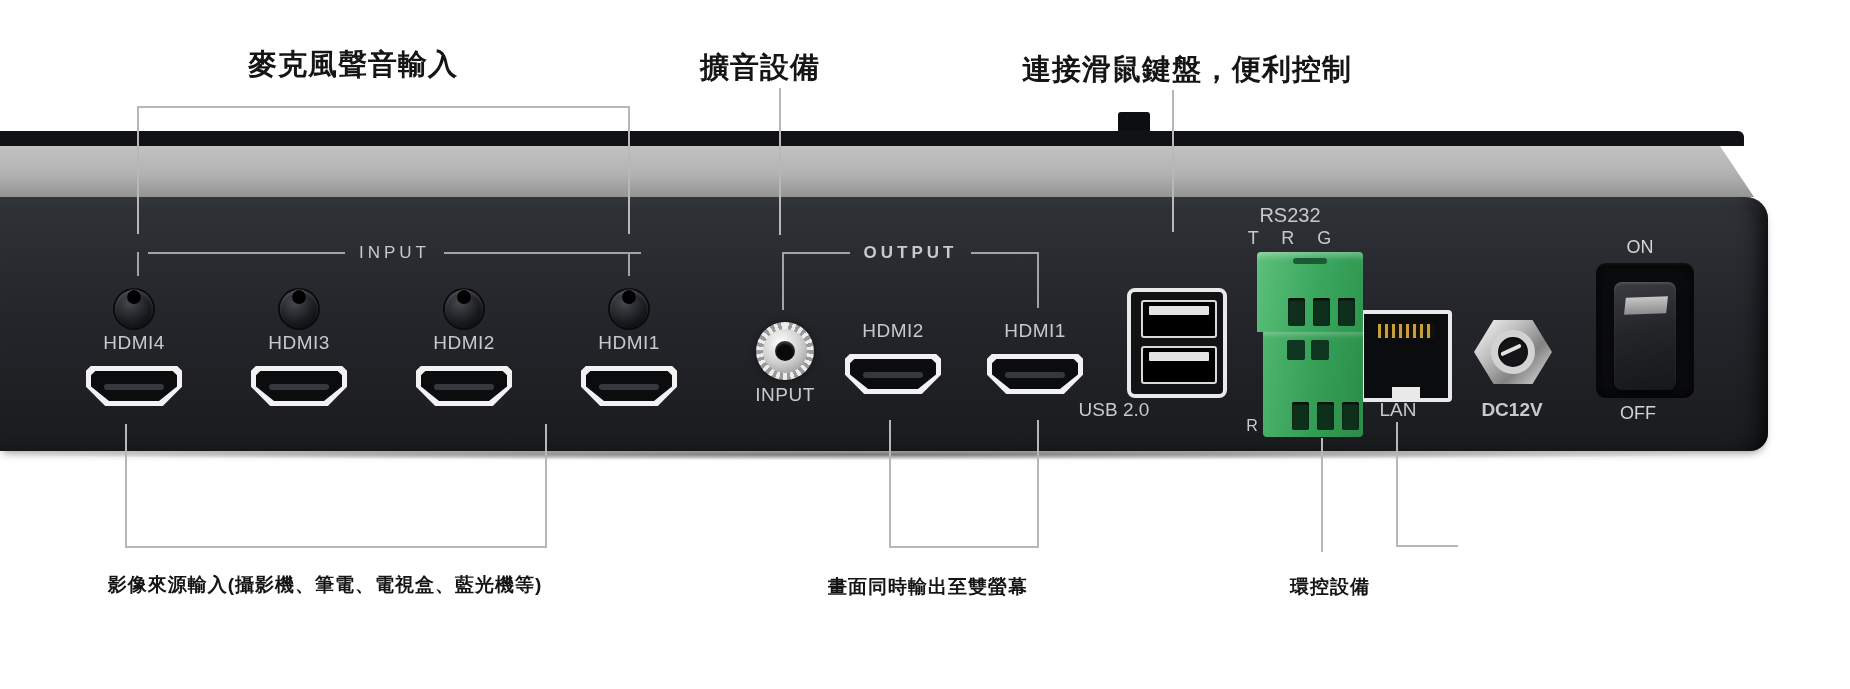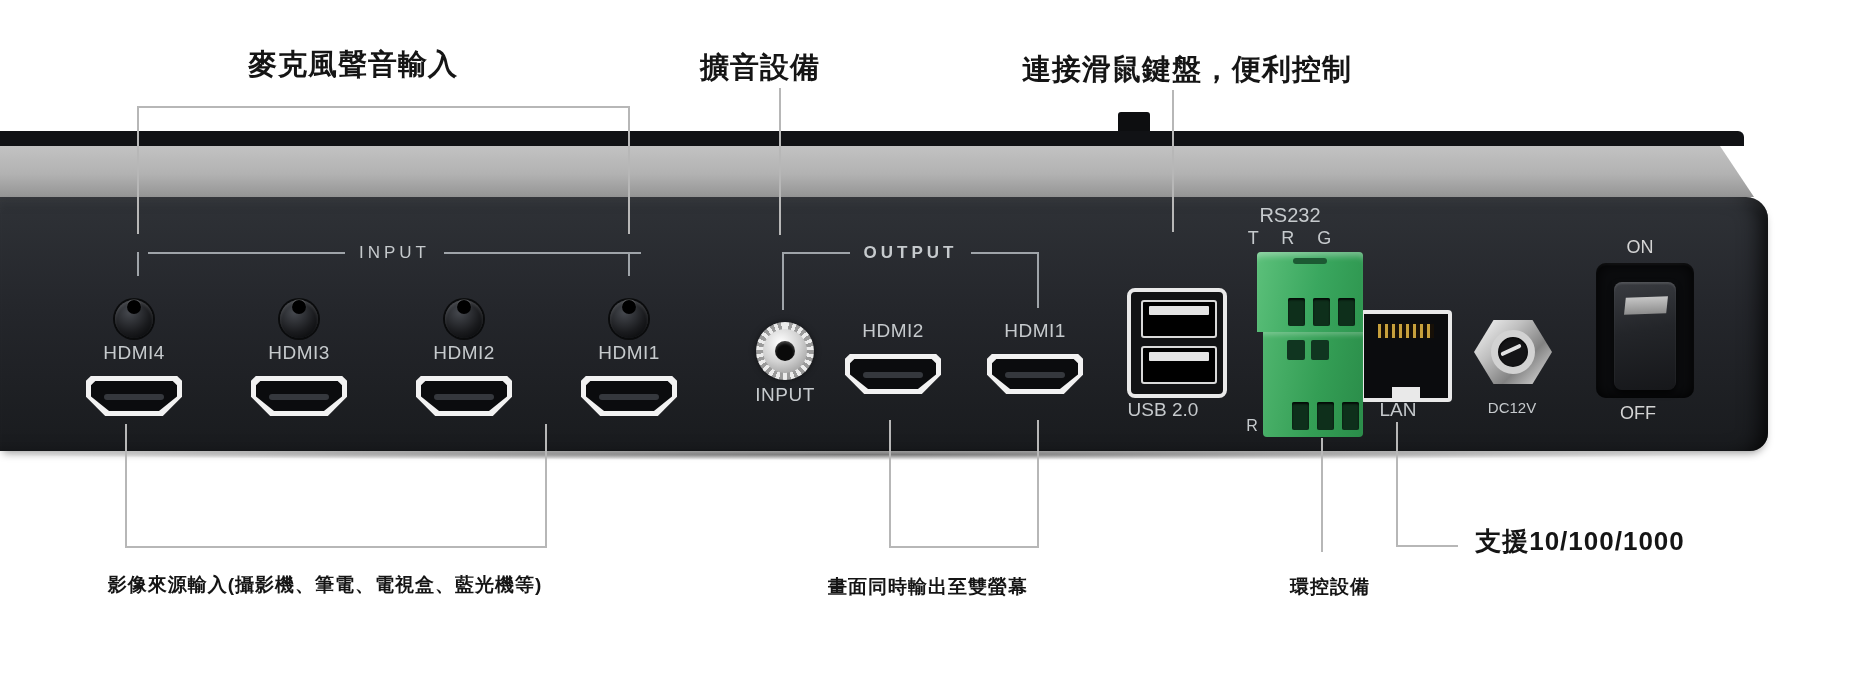--- a/index.html
+++ b/index.html
@@ -27,21 +27,21 @@
   .under-shadow{position:absolute;left:12px;top:449px;width:1690px;height:11px;
          background:radial-gradient(ellipse at center,rgba(0,0,0,.45),rgba(0,0,0,0) 72%);}
 
   
   .pbracket{position:absolute;display:flex;align-items:center;z-index:10;}
   .pbracket .bline{flex:1;height:2px;background:#9fa4a9;}
   .pbracket .btext{padding:0 14px;font-size:17px;letter-spacing:4px;color:#c6cacd;}
   .ptick{position:absolute;width:2px;background:#9fa4a9;z-index:10;}
 
   
-  .port-group{position:absolute;width:110px;top:288px;z-index:5;}
+  .port-group{position:absolute;width:110px;top:278px;z-index:5;}
   .out-group{position:absolute;width:110px;top:320px;z-index:5;}
   .port-label{margin-top:4px;height:22px;line-height:22px;text-align:center;
               color:#c6cacd;font-size:19px;letter-spacing:.5px;}
   .panel-text{position:absolute;color:#c6cacd;text-align:center;z-index:6;}
 
   .mic-jack{width:38px;height:38px;margin:0 auto;border-radius:50%;
      background:radial-gradient(circle at 38% 32%,#46494f,#1a1b1e 58%,#0c0d0f 82%);
      box-shadow:0 0 0 2px #0a0b0c, inset 0 2px 3px rgba(255,255,255,.14);}
   .mic-jack i{display:block;width:14px;height:14px;margin:12px auto;border-radius:50%;background:#000;
      box-shadow:0 -1px 1px rgba(255,255,255,.18);}
@@ -219,21 +219,21 @@
 </div>
 
 <div class="usb-module">
   <div class="usb-recept" style="top:8px;">
     <div class="usb-tongue"></div>
   </div>
   <div class="usb-recept" style="top:54px;">
     <div class="usb-tongue"></div>
   </div>
 </div>
-<div class="panel-text" style="left:1113px;top:399px;width:100px;font-size:19px;">USB 2.0</div>
+<div class="panel-text" style="left:1064px;top:399px;width:100px;font-size:19px;">USB 2.0</div>
 
 <div class="panel-text" style="left:1240px;top:204px;width:100px;font-size:20px;">RS232</div>
 <div class="panel-text" style="left:1244px;top:228px;width:100px;font-size:18px;letter-spacing:9px;">T R G</div>
 <div class="panel-text" style="left:1240px;top:417px;width:24px;font-size:16px;z-index:6;">R</div>
 
 <div class="green-upper">
   <div class="g-slot"></div>
   <div class="g-hole" style="left:31px;top:46px;"></div>
   <div class="g-hole" style="left:56px;top:46px;"></div>
   <div class="g-hole" style="left:81px;top:46px;"></div>
@@ -249,30 +249,29 @@
 <div class="lan-port">
   <div class="lan-pins"></div>
   <div class="lan-tab"></div>
 </div>
 <div class="panel-text" style="left:1352px;top:399px;width:92px;font-size:19px;">LAN</div>
 
 <div class="dc-hex">
   <div class="dc-barrel"></div>
   <div class="dc-pin"></div>
 </div>
-<div class="panel-text" style="left:1462px;top:399px;width:100px;font-size:15px;">DC12V</div>
+<div class="panel-text" style="left:1462px;top:399px;width:100px;font-size:19px;font-weight:bold;">DC12V</div>
 
 <div class="panel-text" style="left:1590px;top:237px;width:100px;font-size:18px;color:#d4d4d4;">ON</div>
 <div class="switch-well">
   <div class="rocker">
     <div class="rocker-stripe"></div>
   </div>
 </div>
 <div class="panel-text" style="left:1588px;top:403px;width:100px;font-size:18px;color:#d4d4d4;">OFF</div>
 
 <div class="callout-label lbl-bottom" style="left:25px;top:570px;width:600px;">
   <div>影像來源輸入(攝影機、筆電、電視盒、藍光機等)</div>
 </div>
 <div class="callout-label lbl-bottom" style="left:778px;top:572px;width:300px;">畫面同時輸出至雙螢幕</div>
 <div class="callout-label lbl-bottom" style="left:1205px;top:572px;width:250px;">環控設備</div>
 <div class="callout-label lbl-bottom" style="left:1440px;top:525px;width:280px;font-size:26px;line-height:33px;">
-  <div>支援10/100/1000</div>
 </div>
 
 </body></html>

